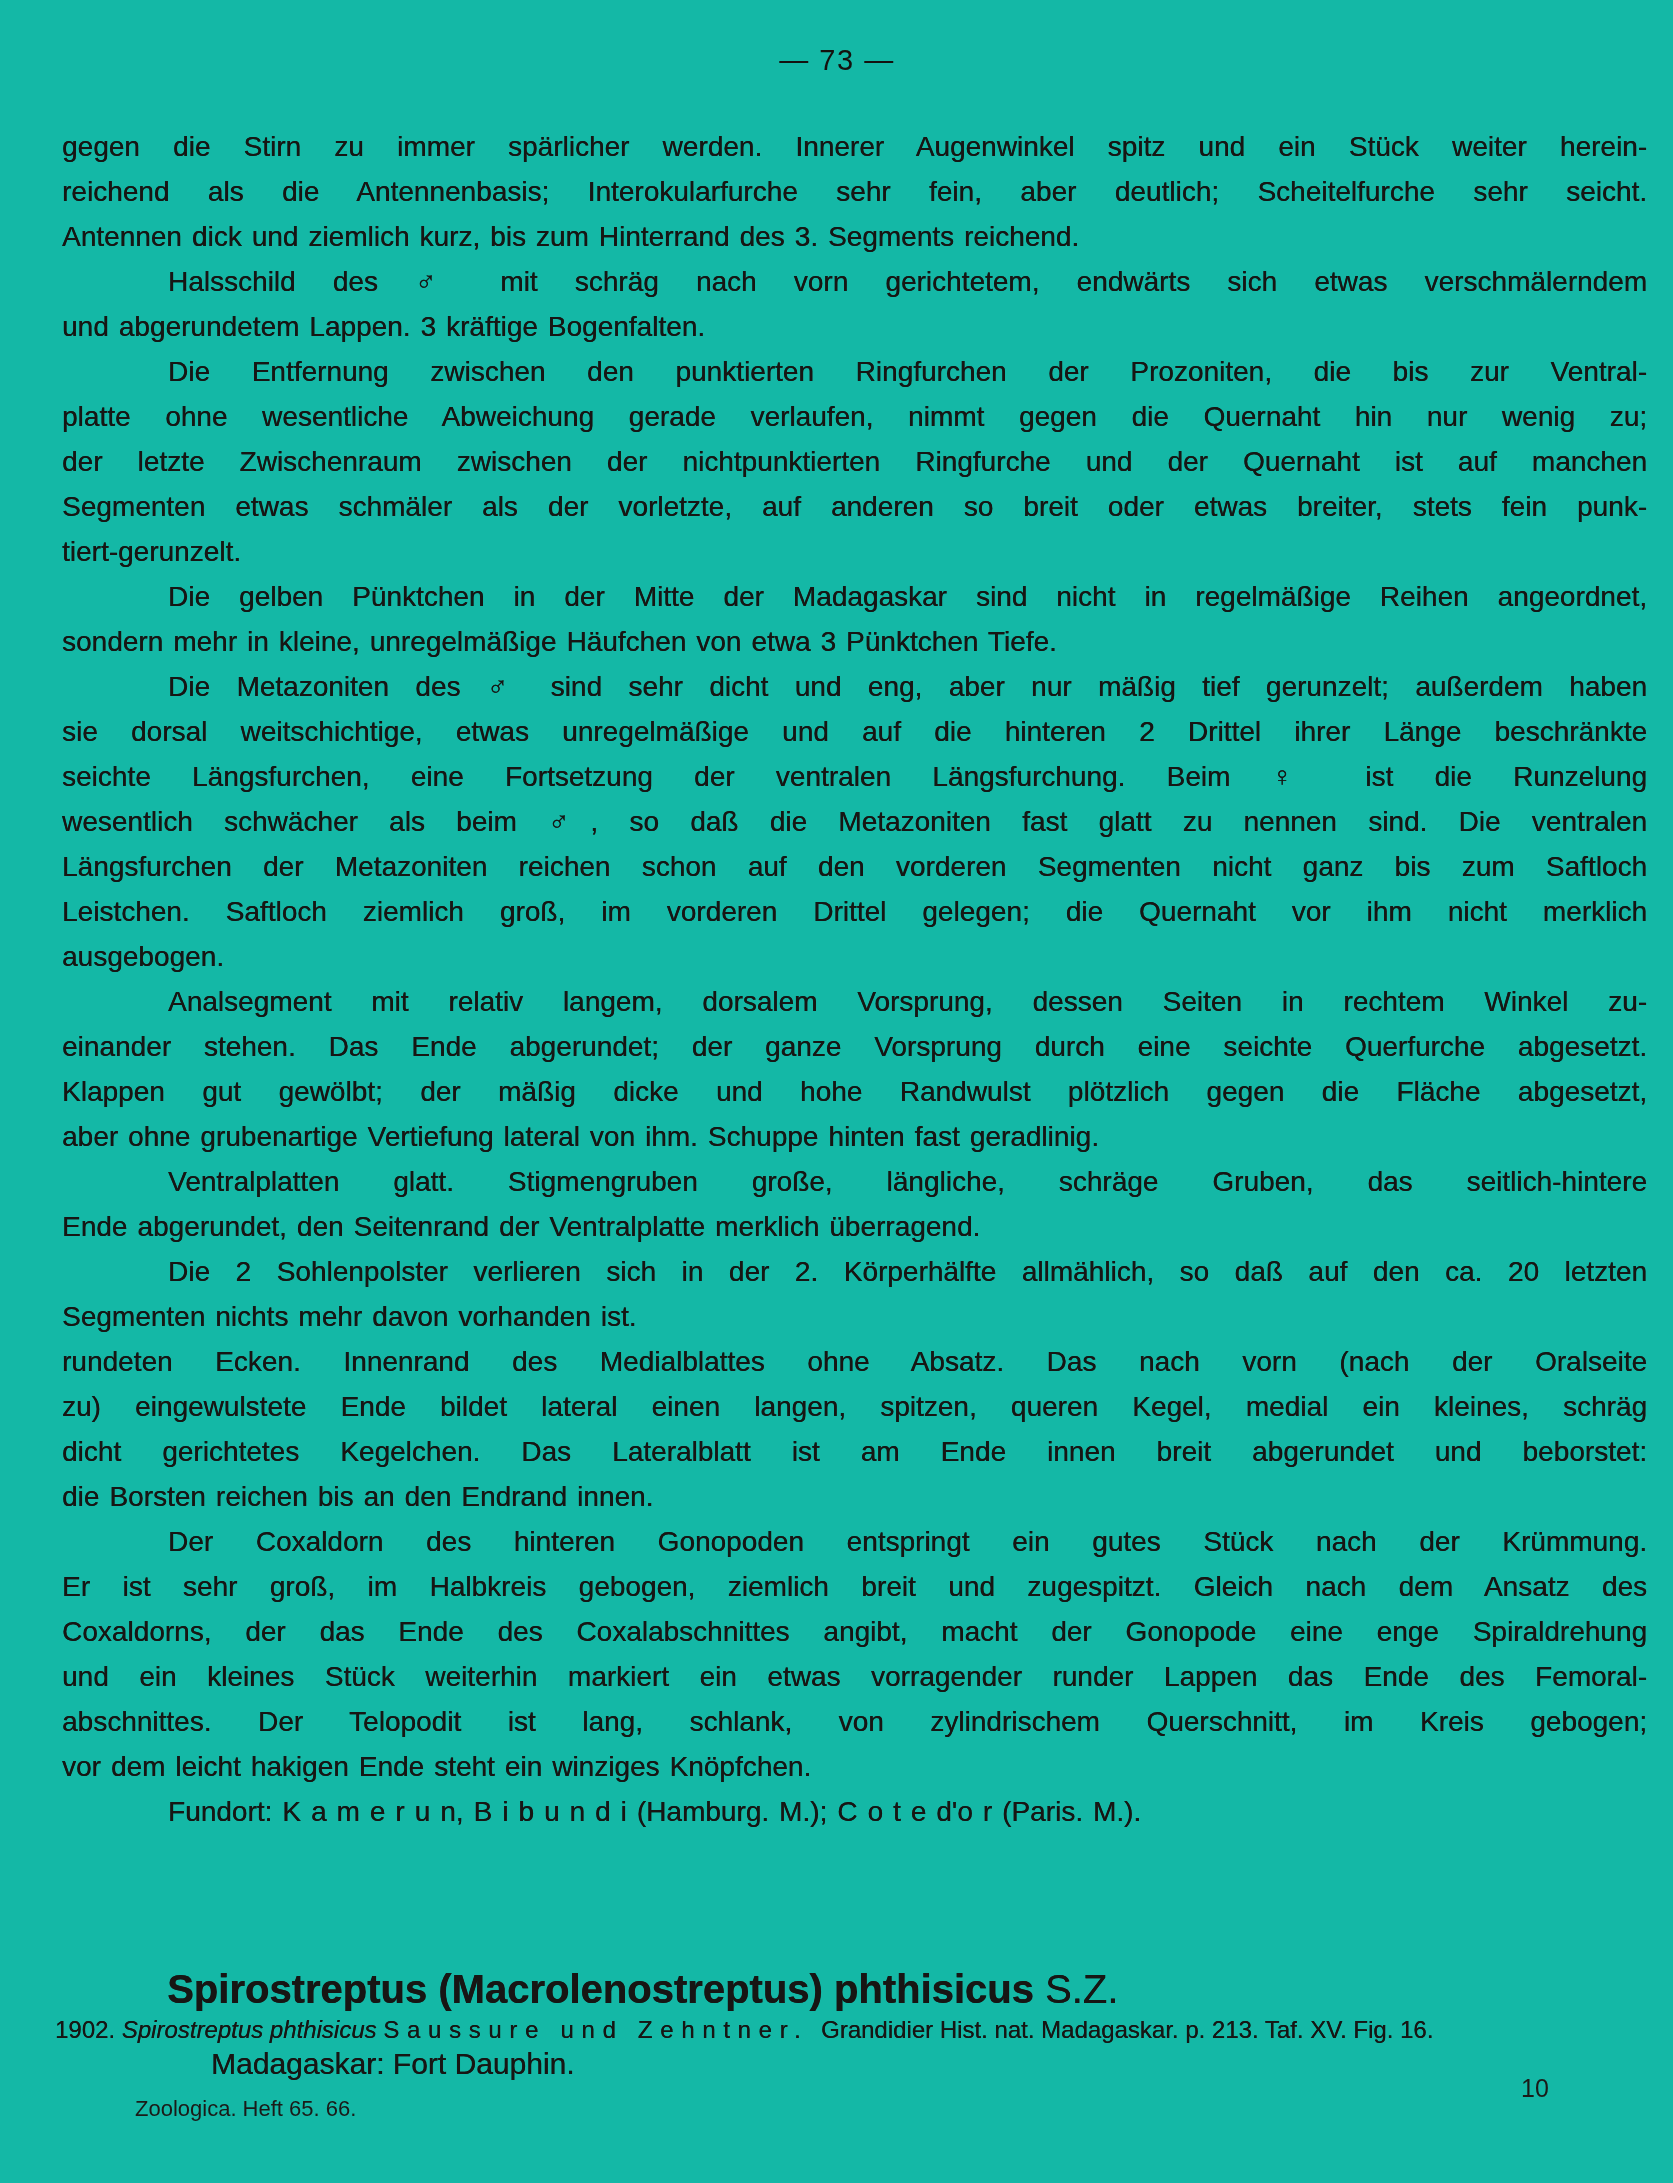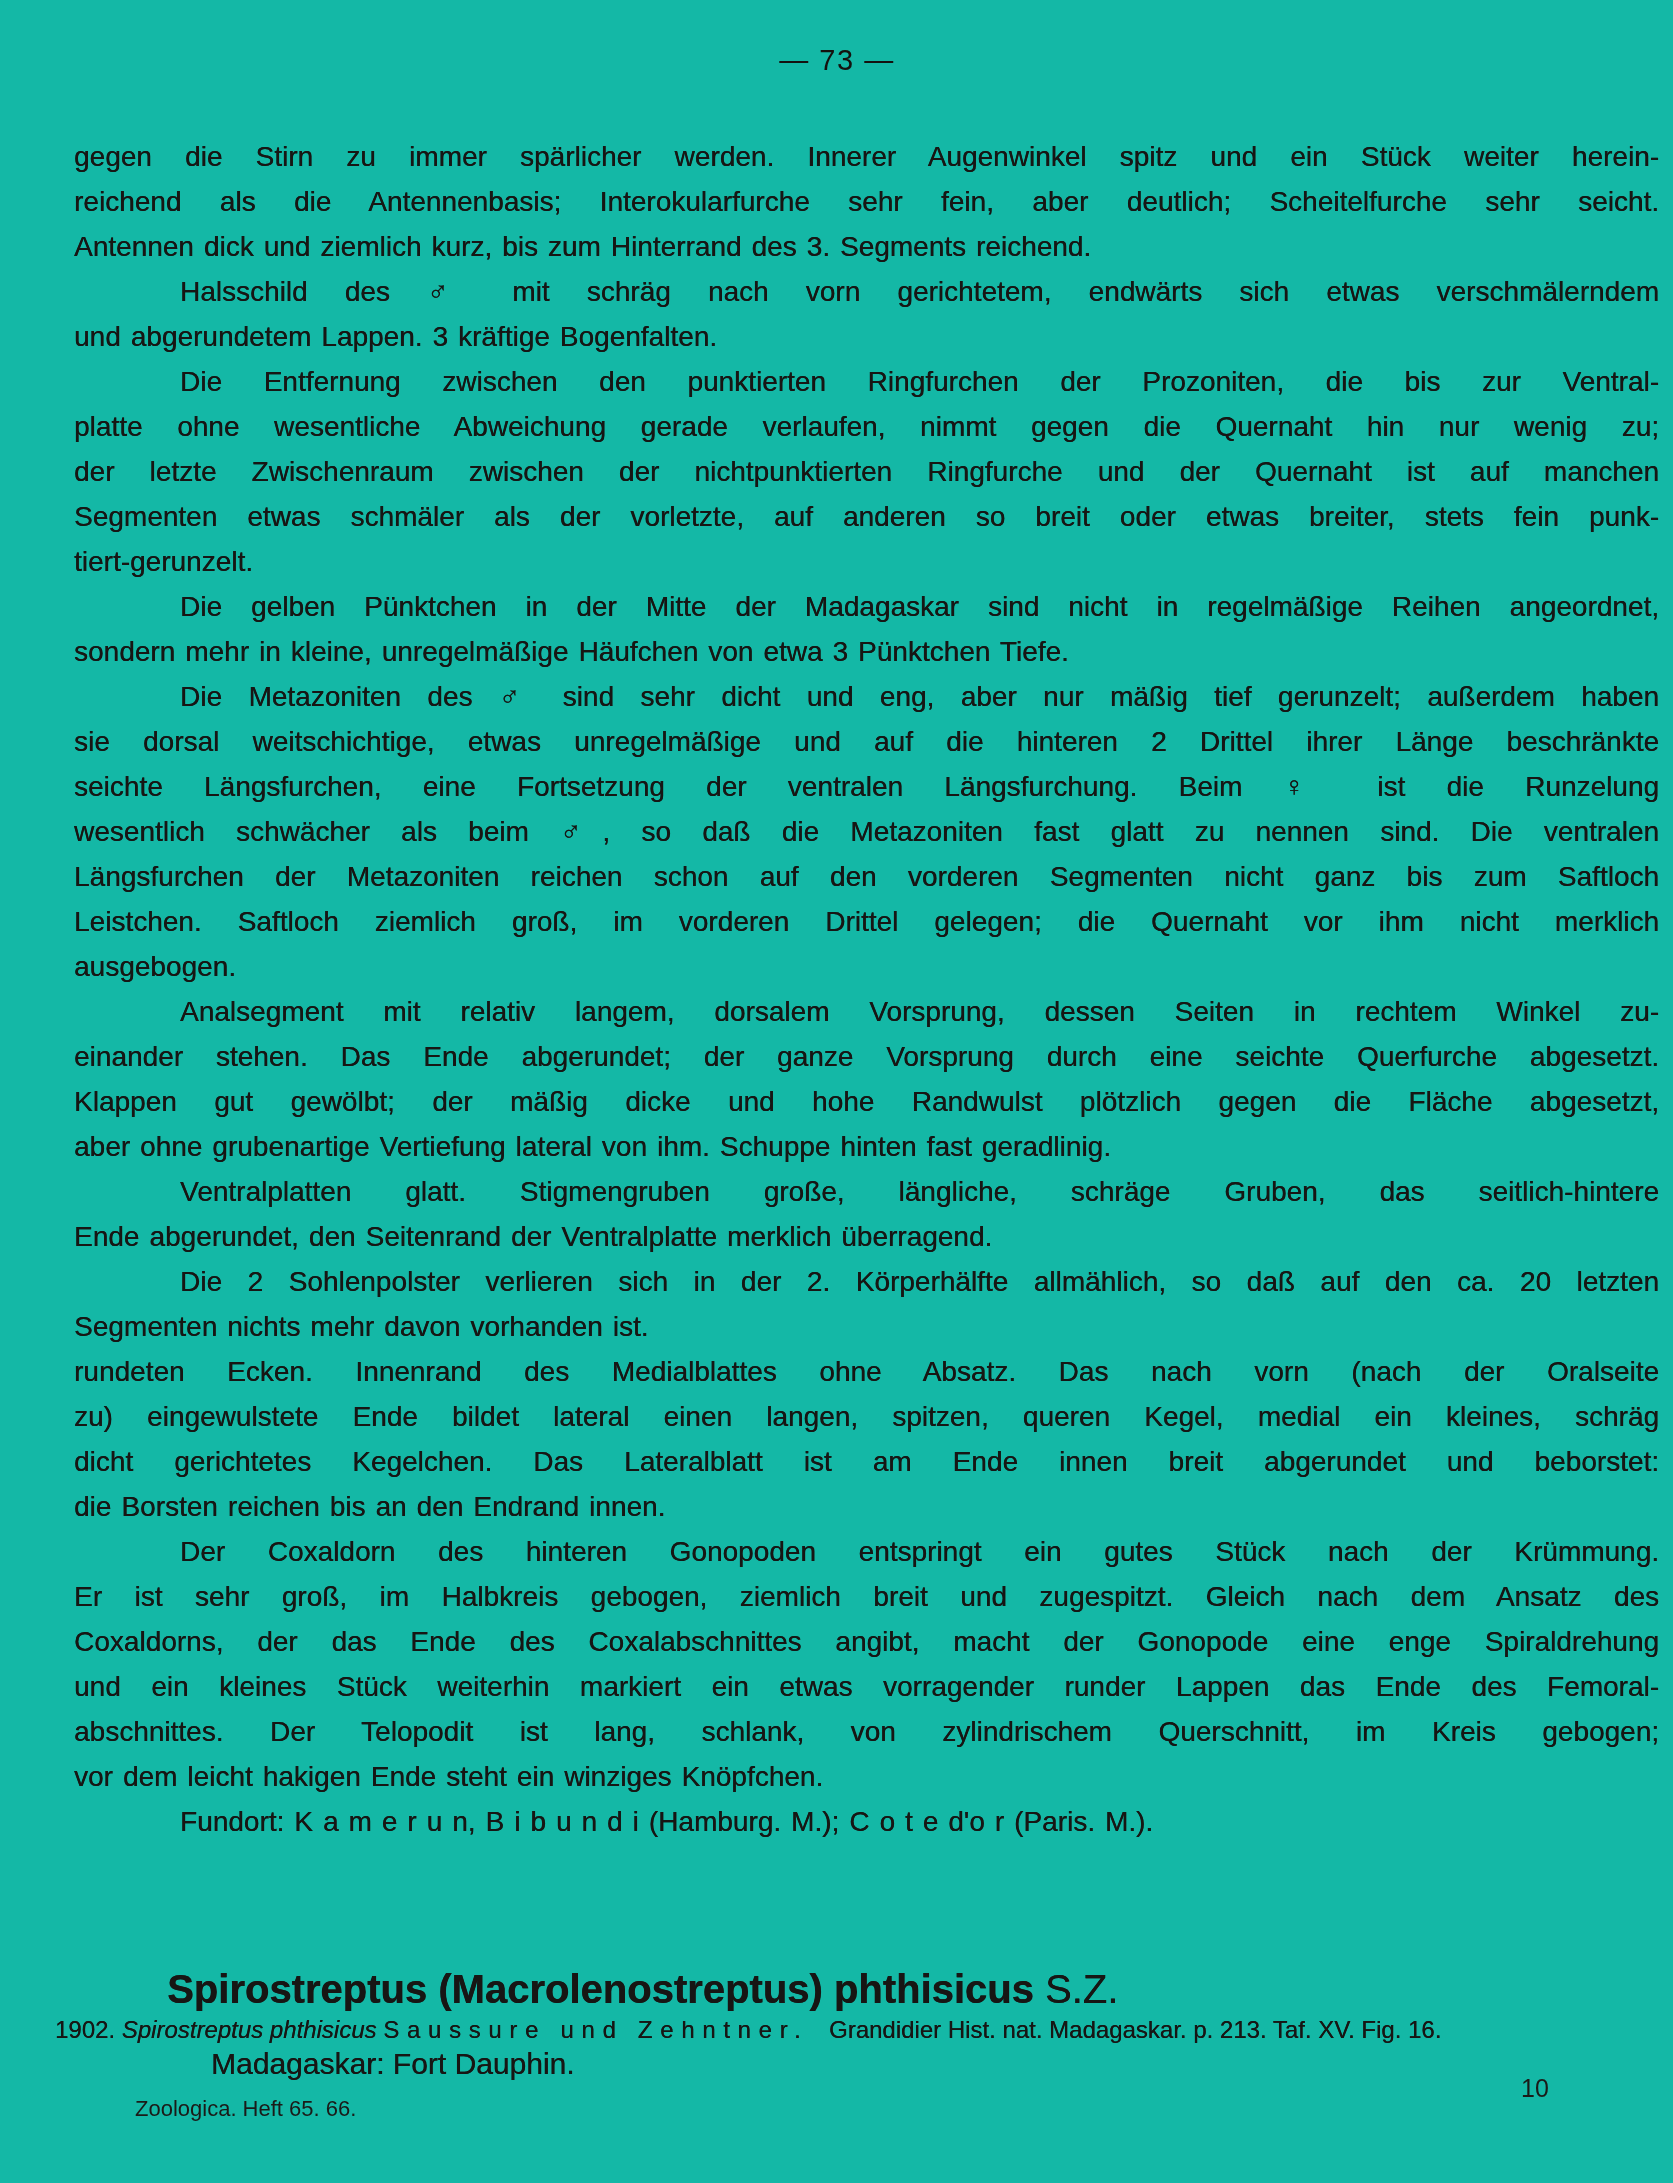--- a/index.html
+++ b/index.html
@@ -11,21 +11,21 @@
     font-family:Liberation Sans, sans-serif;
     color:#171614;
   }
   .page-number {
     position:absolute; top:44px; left:0; width:100%;
     text-align:center;
     font-size:29px; letter-spacing:1.5px;
     color:#14120f;
   }
   .text-block {
-    position:absolute; left:74px; top:124px; width:1585px;margin-top:10px;
+    position:absolute; left:62px; top:124px; width:1585px;
   }
   .line {
     font-size:28px; line-height:45px;
     text-align:justify; text-align-last:justify;
     word-spacing:2.2px;
     text-shadow:0.3px 0 0 currentColor;
   }
   .line.indent { text-indent:106px; }
   .line.last { text-align-last:left; }
   .species-heading {
@@ -34,21 +34,21 @@
     text-shadow:0.4px 0 0 currentColor;
   }
   .species-heading .author { font-weight:normal; }
   .reference {
     position:absolute; left:55px; top:2016px; width:1565px;
     font-size:24px; white-space:nowrap;
     text-shadow:0.2px 0 0 currentColor;
   }
   .reference .sp-italic { font-style:italic; }
   .reference .spaced { letter-spacing:0.32em; }
-  .reference .citation { margin-left:14px; }
+  .reference .citation { margin-left:6px; }
   .locality {
     position:absolute; left:211px; top:2047px;
     font-size:30px;
     text-shadow:0.3px 0 0 currentColor;
   }
   .footer-journal {
     position:absolute; left:135px; top:2096px;
     font-size:22px; color:#1b1a18;
   }
   .footer-signature {

